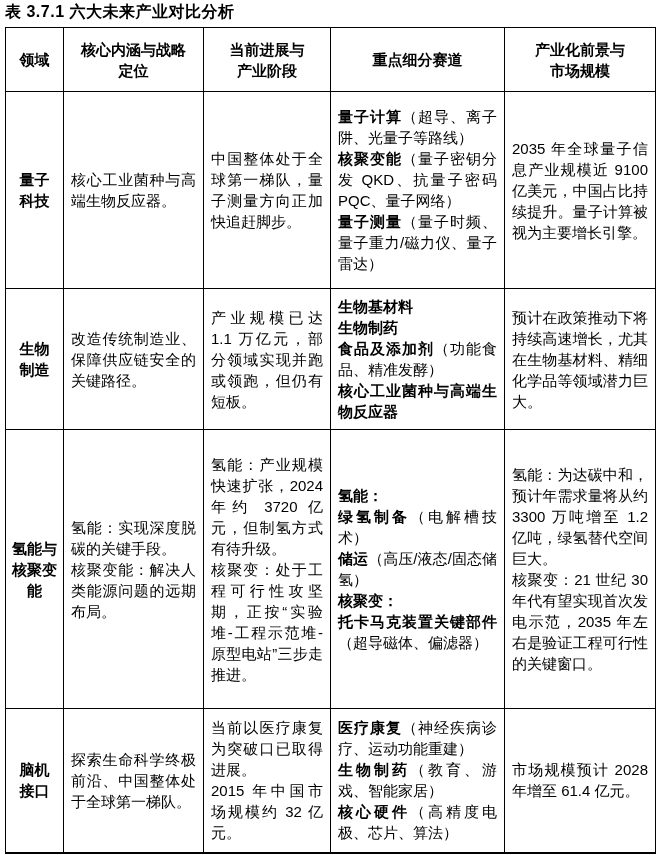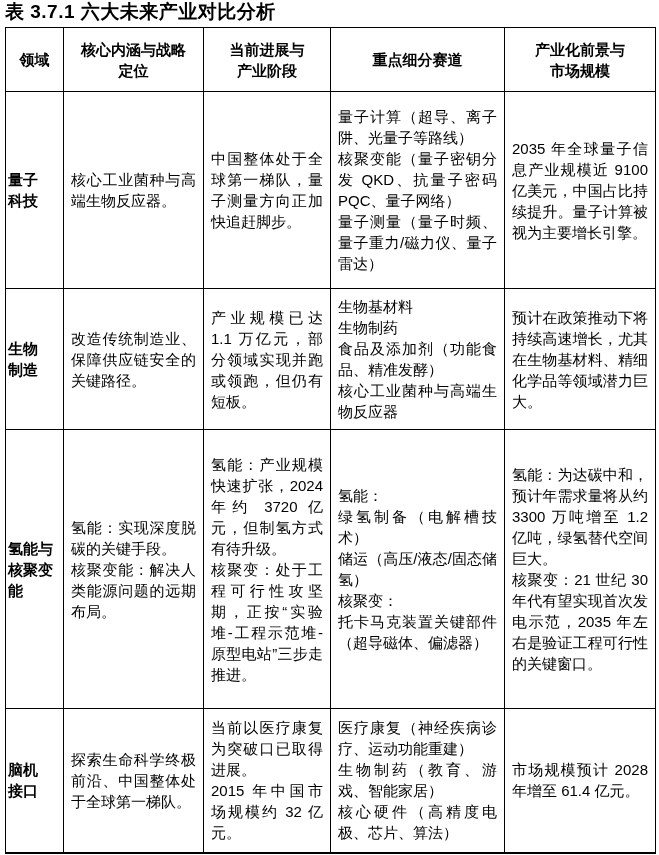--- a/index.html
+++ b/index.html
@@ -2,44 +2,44 @@
 <html><head>
 <meta charset="utf-8">
 <style>
   html,body { margin:0; padding:0; }
   body {
     width:659px; height:855px; background:#ffffff; overflow:hidden;
     font-family:"Liberation Sans","DejaVu Sans",sans-serif; color:#000;
   }
   .page { padding:2px 0 0 5px; }
   .doc-title {
-    font-weight:bold; font-size:19px; line-height:20px; margin:0 0 5px 0;
+    font-weight:bold; font-size:16px; line-height:20px; margin:0 0 5px 0;
     letter-spacing:0.5px;
   }
   table.cmp {
     border-collapse:collapse; table-layout:fixed; width:650px;
   }
   .cmp th, .cmp td {
     border:1px solid #000;
     vertical-align:middle;
     font-size:15px; line-height:21px;
     padding:4px 7px;
     box-sizing:border-box;
   }
   .cmp tbody tr:last-child td { border-bottom:2.5px solid #000; }
   .cmp th {
     font-weight:bold; text-align:center; white-space:pre-line; padding:4px 2px;
   }
   td.c-field {
-    text-align:left; font-weight:bold; white-space:pre-line; padding:4px 2px;
+    text-align:center; font-weight:bold; white-space:pre-line; padding:4px 2px;
   }
   td.c-text { text-align:justify; white-space:pre-wrap; }
   td.c-tracks { text-align:justify; }
   .track { margin:0; }
-  .track b { font-weight:normal; }
+  .track b { font-weight:bold; }
   thead tr      { height:64px;  }
   tr.r-quantum  { height:197px; }
   tr.r-bio      { height:141px; }
   tr.r-hydrogen { height:279px; }
   tr.r-bci      { height:144px; }
 </style>
 </head>
 <body>
 
 <div class="page">

